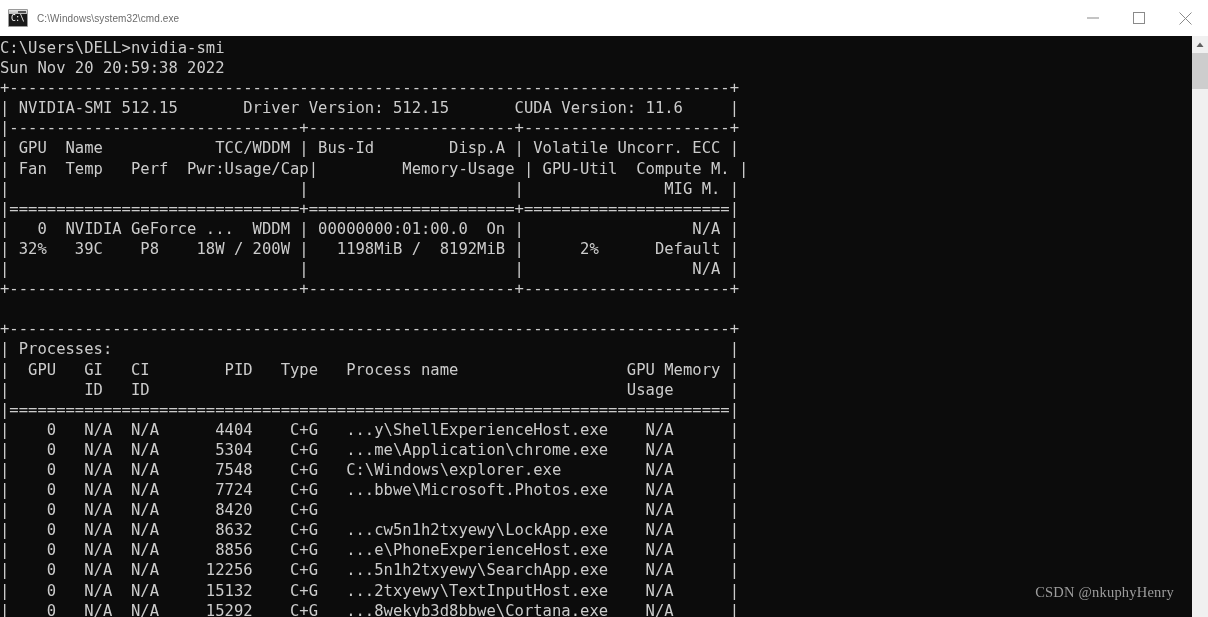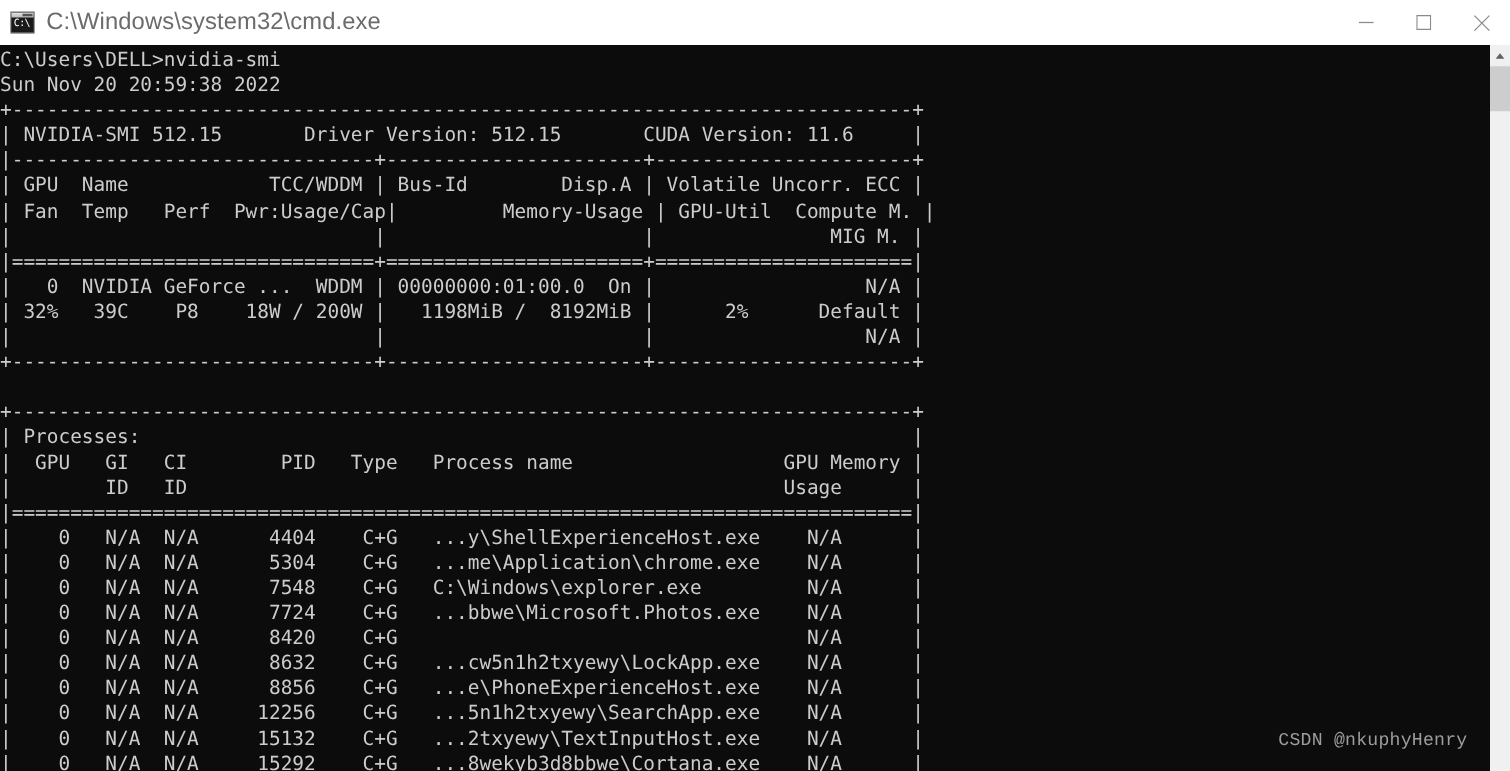--- a/index.html
+++ b/index.html
@@ -72,21 +72,21 @@
     left: 2px;
     top: 4px;
     color: #ffffff;
     font-family: "DejaVu Sans Mono", monospace;
     font-size: 8px;
     line-height: 10px;
     letter-spacing: -0.5px;
     white-space: nowrap;
   }
   .title-text {
-    font-size: 19px;
+    font-size: 10px;
     color: #6b6b6b;
     white-space: nowrap;
     overflow: hidden;
     text-overflow: ellipsis;
     letter-spacing: 0.1px;
   }
   .win-controls {
     display: flex;
     flex: 0 0 auto;
     height: 36px;
@@ -164,21 +164,21 @@
     background: #cdcdcd;
   }
 
   
   .watermark {
     position: absolute;
     right: 34px;
     bottom: 16px;
     color: #9d9d9d;
     font-size: 14.5px;
-    font-family: Liberation Mono, monospace;
+    font-family: Liberation Serif, serif;
     letter-spacing: 0.2px;
     pointer-events: none;
     z-index: 3;
   }
 </style>
 </head>
 <body>
 
 <div class="window">
 

